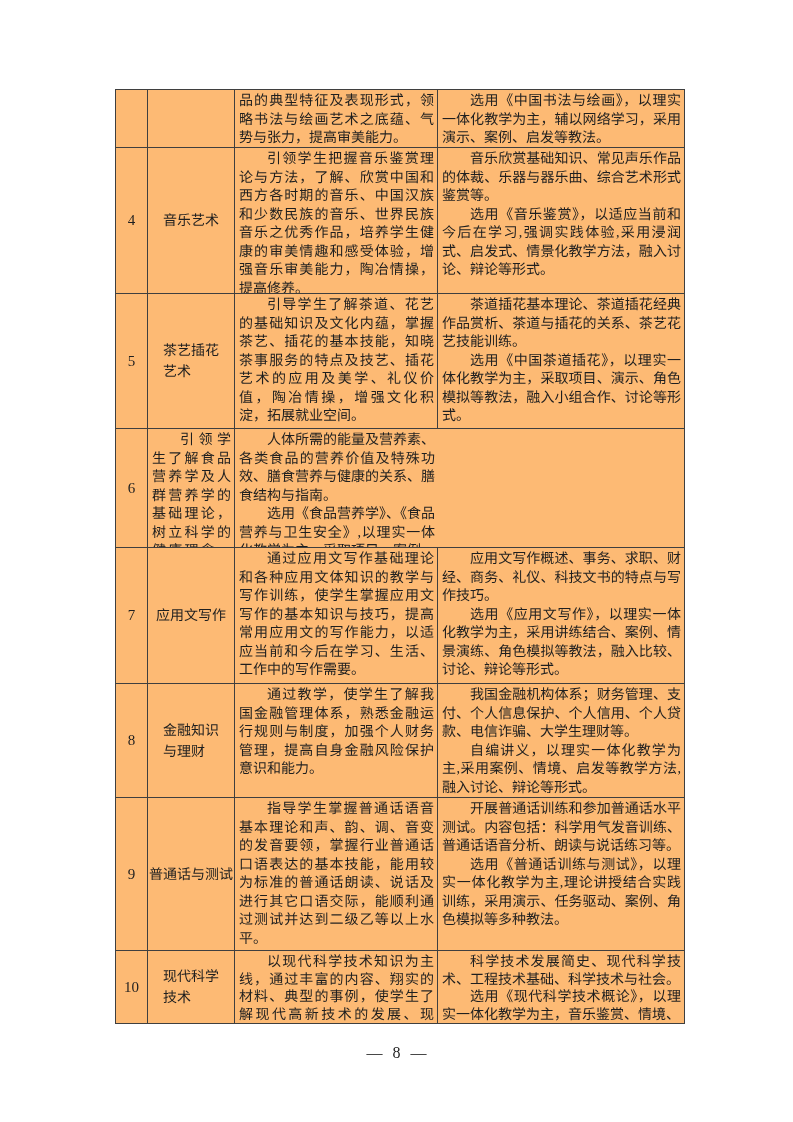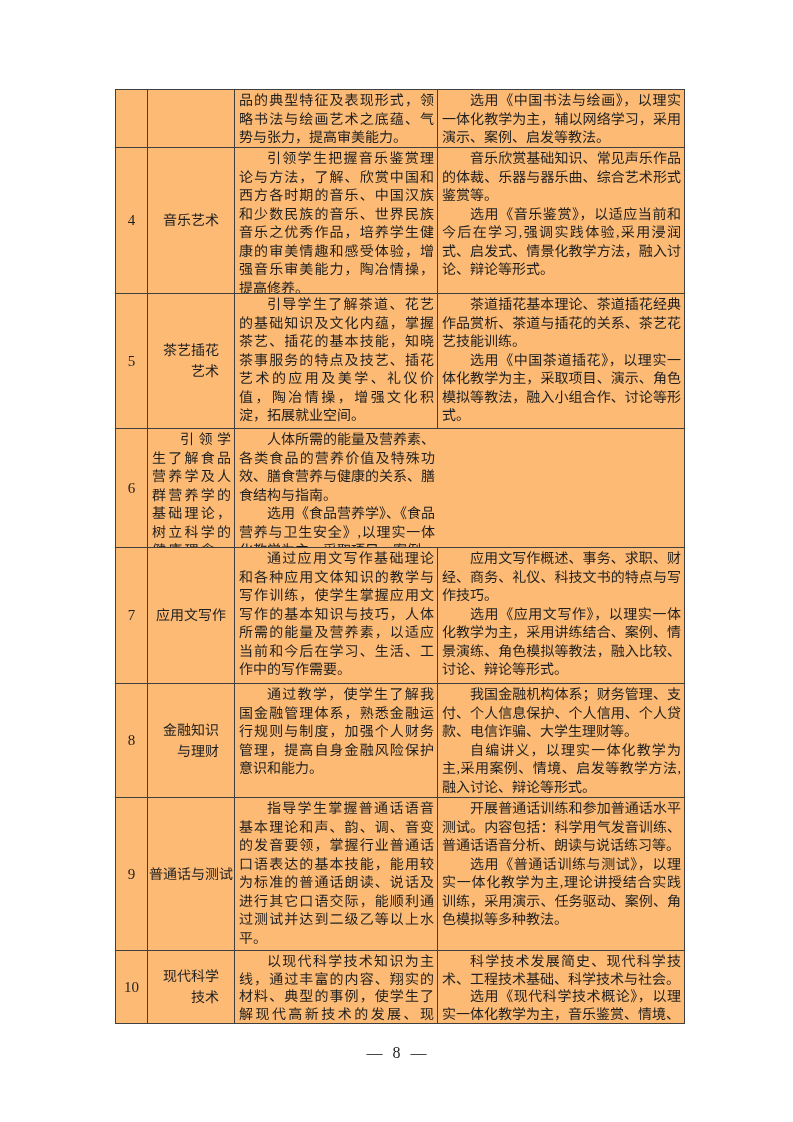--- a/index.html
+++ b/index.html
@@ -34,21 +34,21 @@
     overflow:hidden;
     min-width:0;
   }
   .cell:last-child{border-right:none;}
   .num-cell{
     display:flex;align-items:center;justify-content:center;
     font-size:15px;
   }
   .name-cell{
     display:flex;align-items:center;justify-content:center;
-    text-align:right;
+    text-align:left;
     font-size:14px;
     line-height:21px;
     white-space:pre-line;
   }
   .text-cell{
     padding:2px 3px 0 4px;
     font-size:14px;
     line-height:18.5px;
     text-align:justify;
   }
@@ -118,21 +118,21 @@
           <p class="para indent">人体所需的能量及营养素、各类食品的营养价值及特殊功效、膳食营养与健康的关系、膳食结构与指南。</p>
           <p class="para indent">选用《食品营养学》、《食品营养与卫生安全》,以理实一体化教学为主，采取项目、案例、情境等教学方法。</p>
         </div>
       </div>
       <div class="trow" style="height: 136px;">
         <div class="cell num-cell">
           <span>7</span>
         </div>
         <div class="cell name-cell"><span>应用文写作</span></div>
         <div class="cell text-cell">
-          <p class="para indent">通过应用文写作基础理论和各种应用文体知识的教学与写作训练，使学生掌握应用文写作的基本知识与技巧，人体所需的能量及营养素，以适应当前和今后在学习、生活、工作中的写作需要。</p>
+          <p class="para indent">通过应用文写作基础理论和各种应用文体知识的教学与写作训练，使学生掌握应用文写作的基本知识与技巧，提高常用应用文的写作能力，以适应当前和今后在学习、生活、工作中的写作需要。</p>
         </div>
         <div class="cell text-cell">
           <p class="para indent">应用文写作概述、事务、求职、财经、商务、礼仪、科技文书的特点与写作技巧。</p>
           <p class="para indent">选用《应用文写作》，以理实一体化教学为主，采用讲练结合、案例、情景演练、角色模拟等教法，融入比较、讨论、辩论等形式。</p>
         </div>
       </div>
       <div class="trow" style="height: 114px;">
         <div class="cell num-cell">
           <span>8</span>
         </div>

